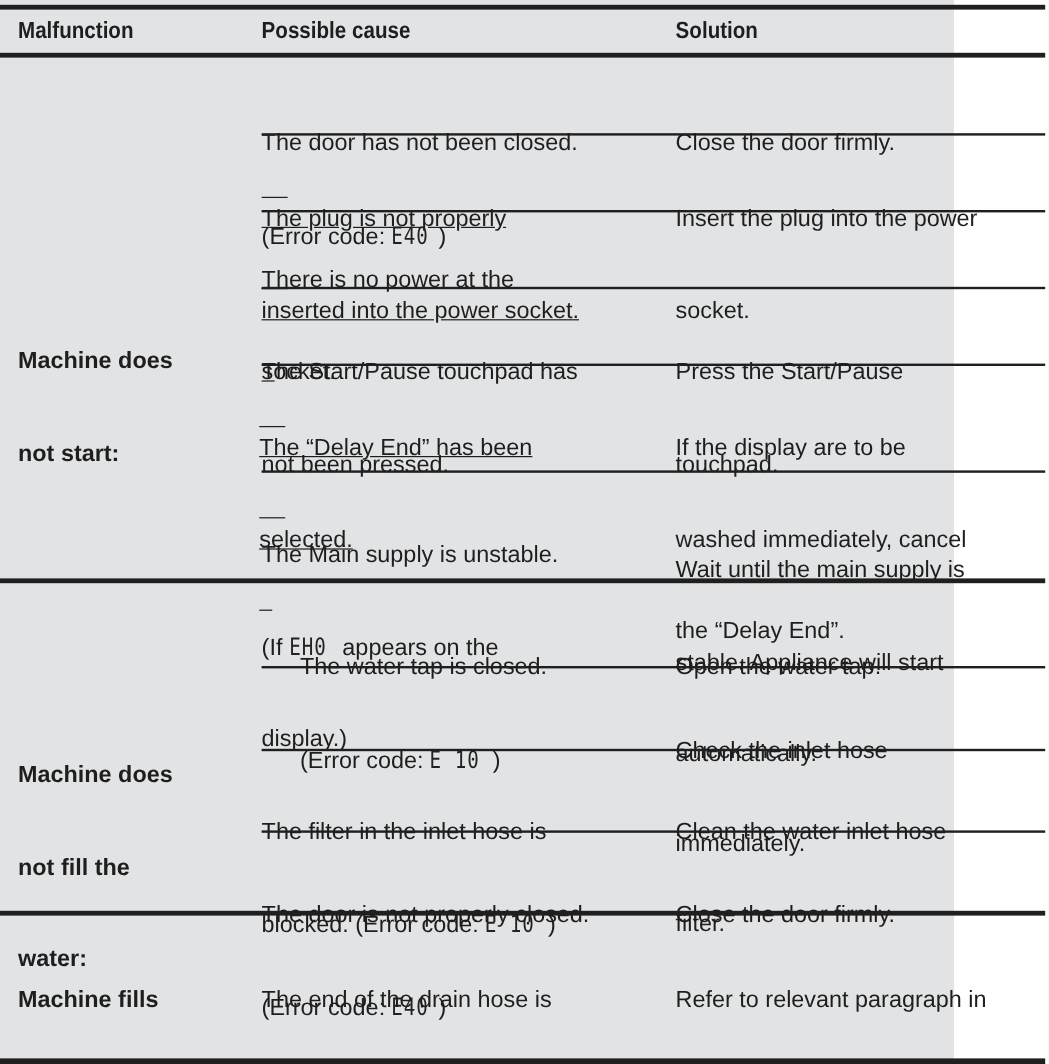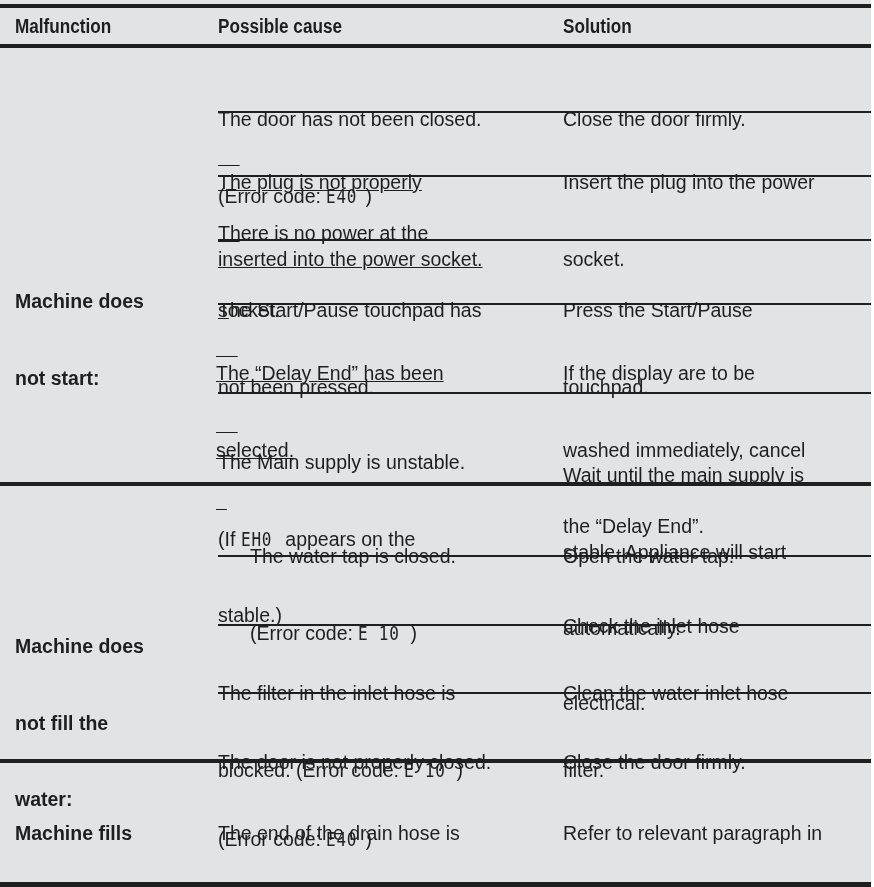--- a/index.html
+++ b/index.html
@@ -1,21 +1,21 @@
 <!DOCTYPE html>
 <html><head>
   <meta charset="utf-8">
   <style>
     html, body { margin: 0; padding: 0; }
     body {
       width: 874px; height: 887px; background: #ffffff; position: relative; overflow: hidden;
       font-family: "Liberation Sans", sans-serif; color: #1e1e1e;
     }
     .page {
-      position: absolute; left: 0; top: 0; width: 871px; height: 887px;
+      position: absolute; left: 0; top: 0; width: 795px; height: 887px;
       background: #e2e3e4;
     }
     .hline { position: absolute; background: #1f1f1f; }
     .thick { height: 4px; }
     .thin { height: 2px; }
     .txt { position: absolute; font-size: 19.5px; line-height: 25.5px; white-space: pre; letter-spacing: 0; }
     .hdr { font-weight: bold; font-size: 19.5px; transform-origin: left top; transform: scaleX(0.88); }
     .section { font-weight: bold; font-size: 19.5px; line-height: 25.5px; }
     .seg {
       font-family: "DejaVu Sans Mono", monospace; font-weight: normal; font-size: 20px;
@@ -81,21 +81,21 @@
   <div class="txt" style="left:563px;top:310px;">
     <div>If the display are to be</div>
     <div>washed immediately, cancel</div>
     <div>the “Delay End”.</div>
   </div>
   <div class="hline thin" style="left:218px;top:392px;width:653px;"></div>
 
   <div class="txt" style="left:218px;top:399px;">
     <div>The Main supply is unstable.</div>
     <div><span>(If </span><span class="seg">EH0</span><span> appears on the</span></div>
-    <div>stable.)</div>
+    <div>display.)</div>
   </div>
   <div class="txt" style="left:563px;top:412px;">
     <div>Wait until the main supply is</div>
     <div>stable. Appliance will start</div>
     <div>automatically.</div>
   </div>
 
   <div class="hline thick" style="left:0;top:482px;width:871px;"></div>
 
   <div class="txt section" style="left:15px;top:583px;">
@@ -108,21 +108,21 @@
     <div>The water tap is closed.</div>
     <div><span>(Error code: </span><span class="seg">E 10</span><span>)</span></div>
   </div>
   <div class="txt" style="left:563px;top:493px;">
     <div>Open the water tap.</div>
   </div>
   <div class="hline thin" style="left:218px;top:555px;width:653px;"></div>
 
   <div class="txt" style="left:563px;top:563px;">
     <div>Check the inlet hose</div>
-    <div>electrical.</div>
+    <div>immediately.</div>
   </div>
   <div class="hline thin" style="left:218px;top:624px;width:653px;"></div>
 
   <div class="txt" style="left:218px;top:630px;">
     <div>The filter in the inlet hose is</div>
     <div><span>blocked. (Error code: </span><span class="seg">E 10</span><span>)</span></div>
   </div>
   <div class="txt" style="left:563px;top:630px;">
     <div>Clean the water inlet hose</div>
     <div>filter.</div>

